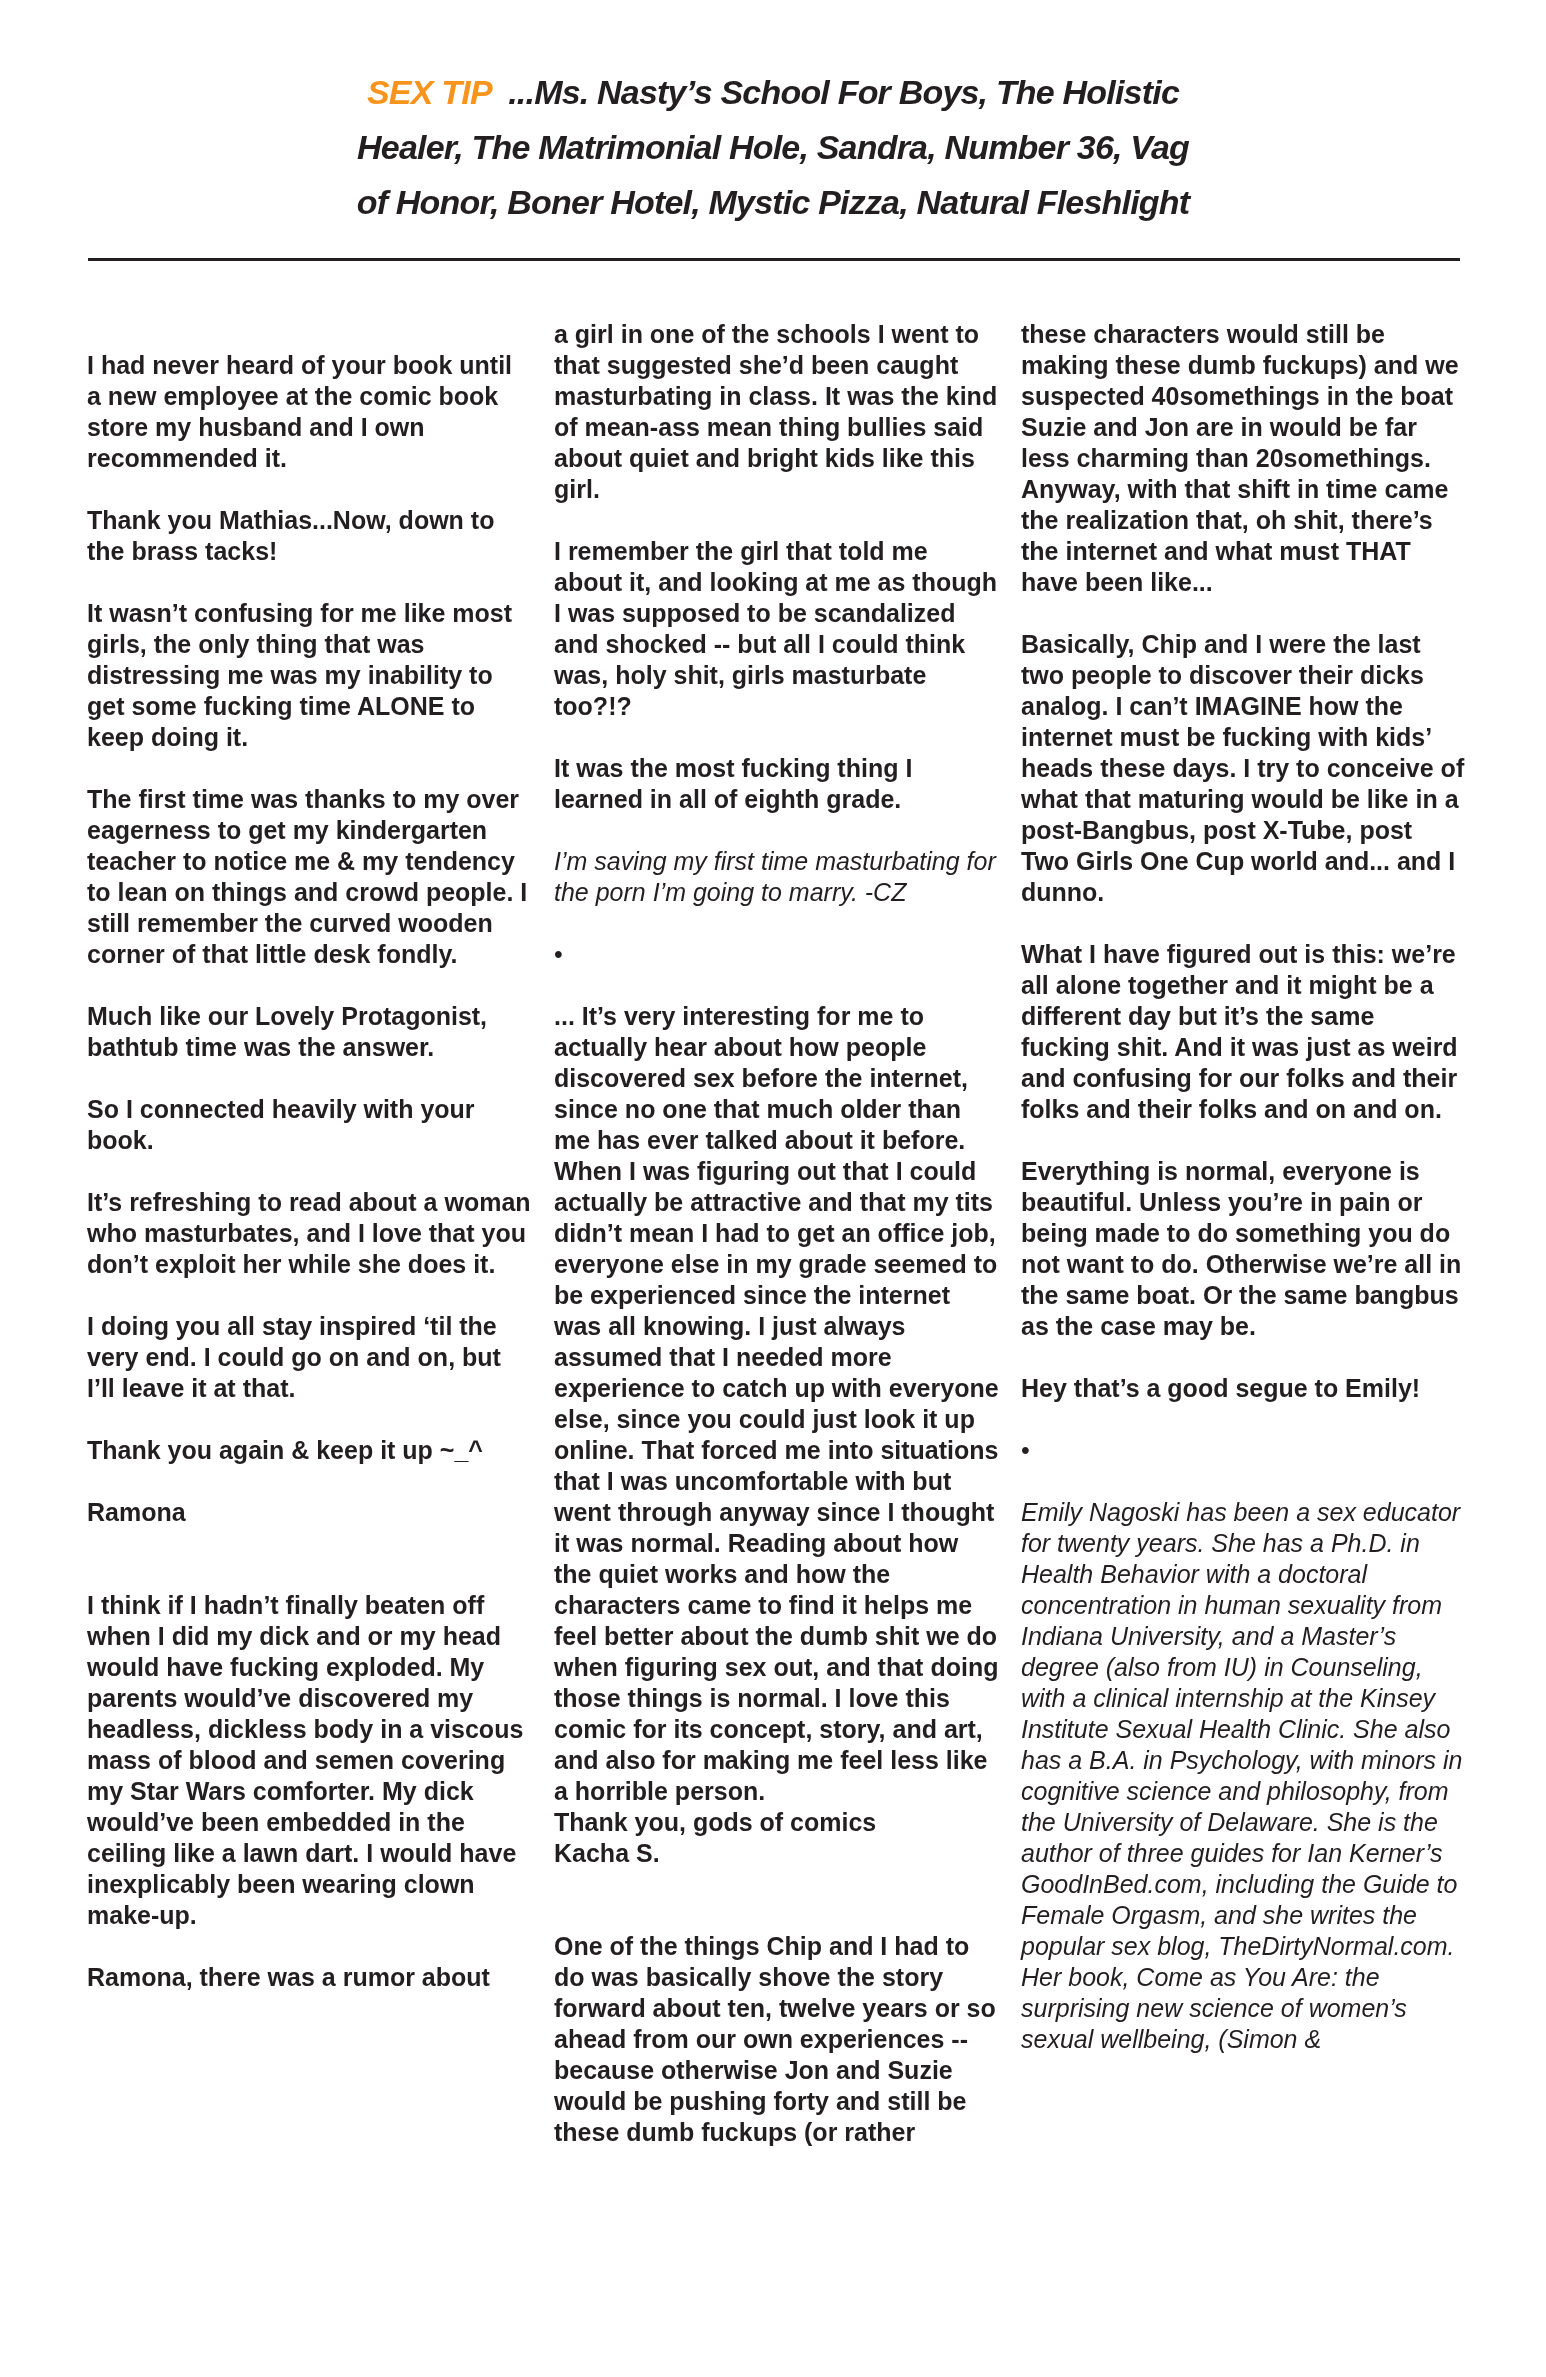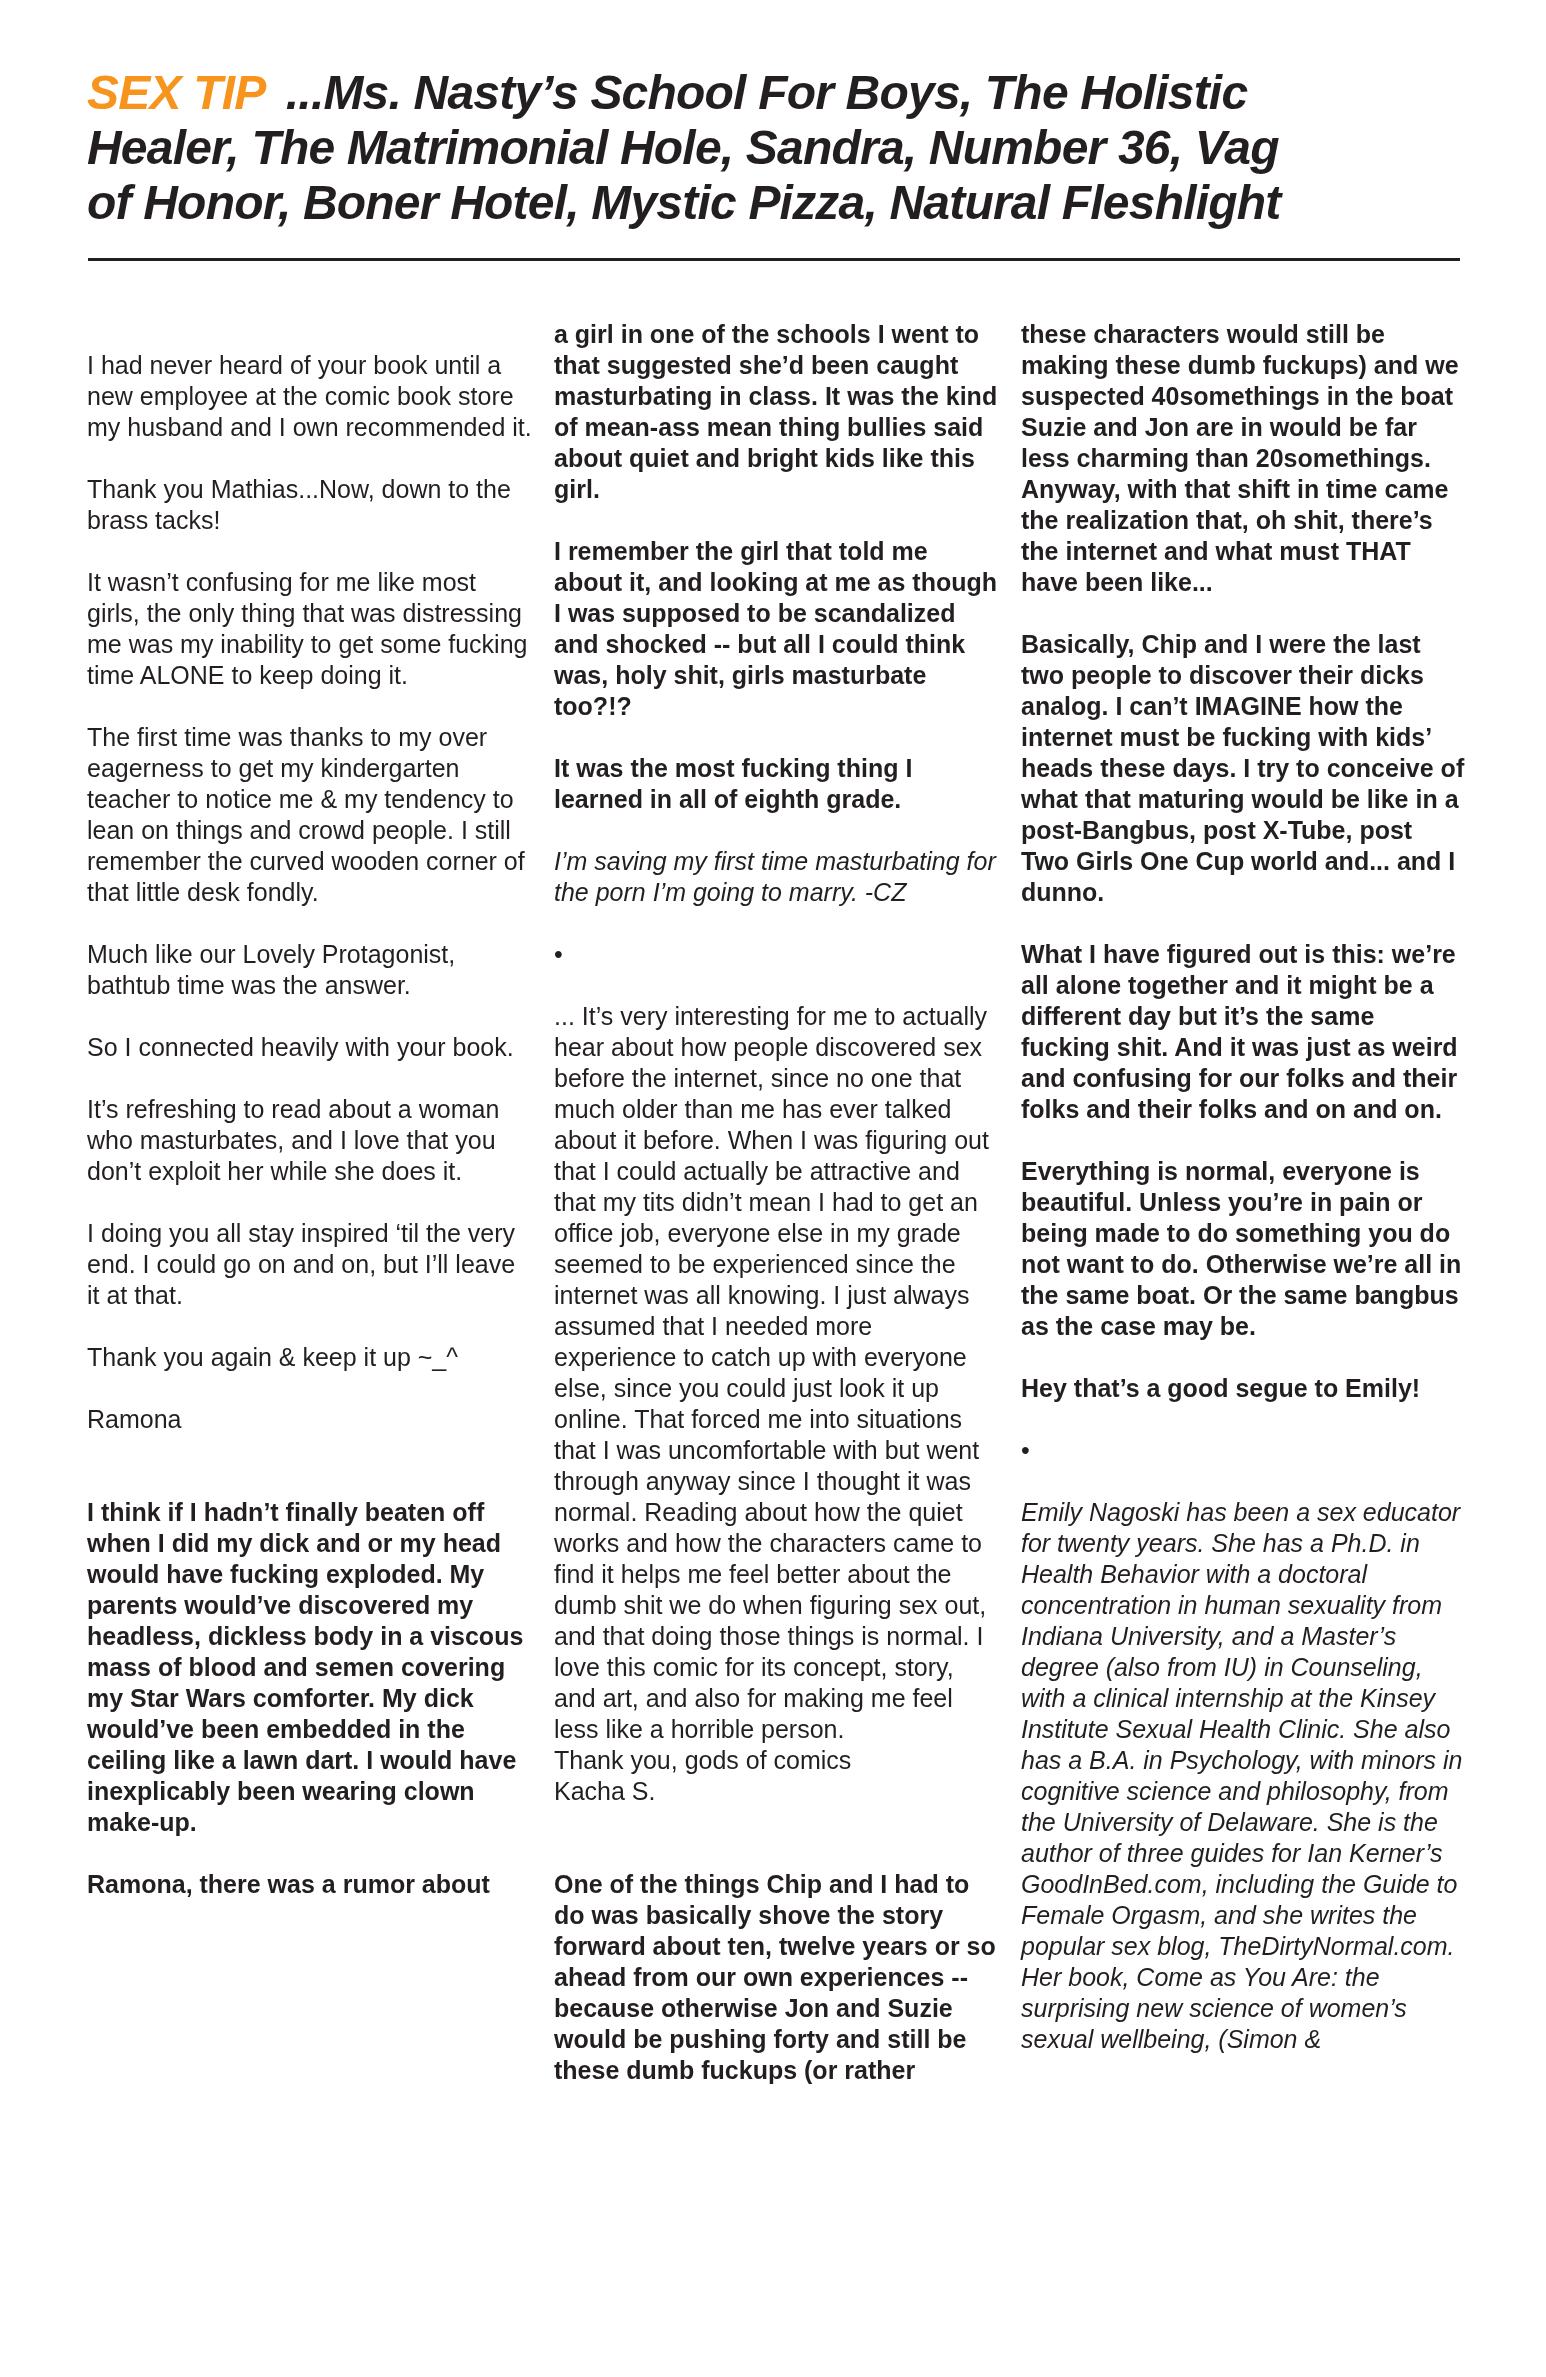--- a/index.html
+++ b/index.html
@@ -14,24 +14,24 @@
     background: #ffffff;
     font-family: "Liberation Sans", "DejaVu Sans", sans-serif;
     color: #231f20;
     overflow: hidden;
   }
   .header {
     position: absolute;
     top: 65px;
     left: 87px;
     width: 1372px;
-    text-align: left;
+    text-align: center;
     font-weight: bold;
     font-style: italic;
-    font-size: 48px;
+    font-size: 34px;
     line-height: 55px;
     letter-spacing: -0.8px;
     white-space: nowrap;
     color: #231f20;
   }
   .header .tag {
     color: #f7941e;
     margin-right: 7.8px;
   }
   .divider {
@@ -57,21 +57,21 @@
     line-height: 31px;
     color: #231f20;
   }
   .col-first {
     padding-top: 31px;
   }
   .col p {
     margin: 0 0 31px 0;
     white-space: pre-line;
   }
-  .col p.regular { font-weight: normal; font-style: normal; }
+  .col p.regular { font-weight: bold; font-style: normal; }
   .col p.bold { font-weight: bold; }
   .col p.bold-italic { font-weight: normal; font-style: italic; }
   .col p.italic { font-style: italic; }
   .col p.bullet { font-weight: normal; }
   .col p.gap-before { margin-top: 62px; }
 </style>
 </head>
 <body>
 
 <div class="page">

